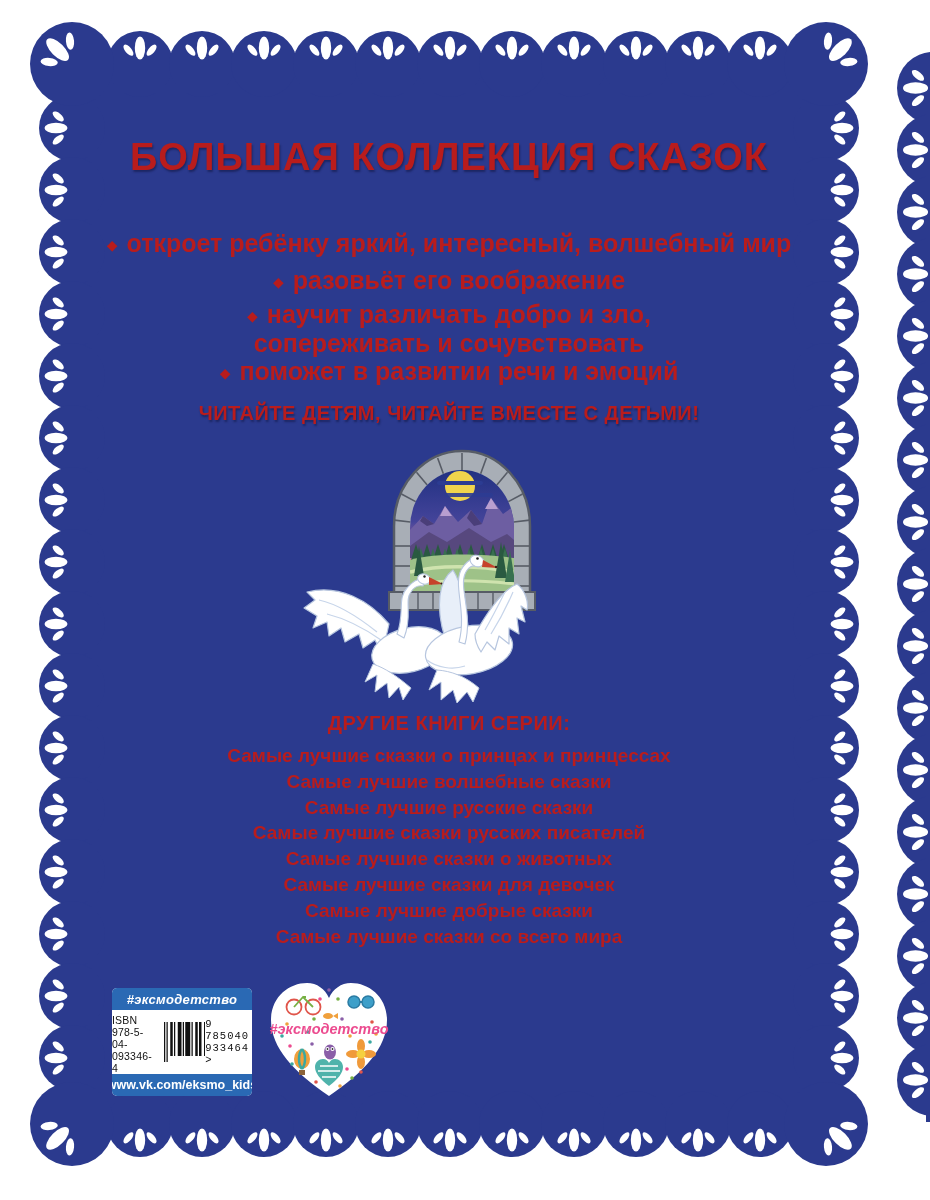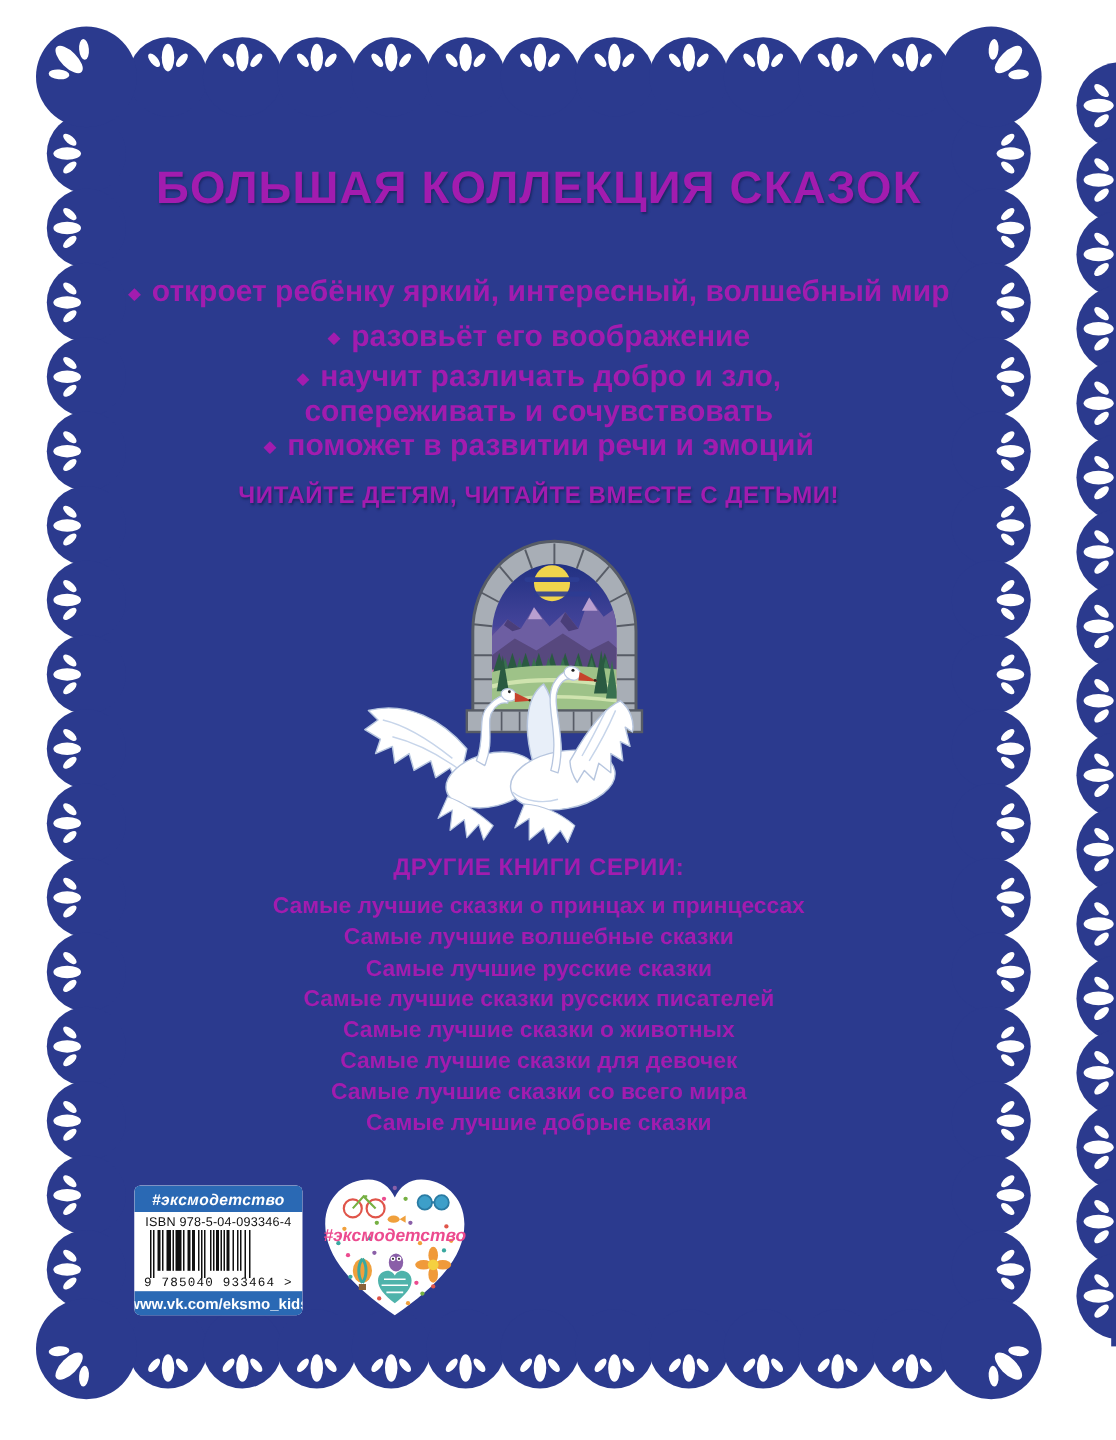--- a/index.html
+++ b/index.html
@@ -4,21 +4,21 @@
 <style>
   html,body{margin:0;padding:0;}
   body{
     width:930px;height:1200px;position:relative;overflow:hidden;
     background:#ffffff;
     font-family:"Liberation Sans","DejaVu Sans",sans-serif;
   }
   #lace{position:absolute;left:0;top:0;z-index:0;}
   .panel-content{
     position:absolute;left:72px;top:0;width:754px;height:1200px;z-index:2;
-    color:#a21caf;text-align:center;
+    color:#b91c1c;text-align:center;
   }
   .page-title{
     position:absolute;top:136px;left:0;width:100%;
     font-size:38px;font-weight:bold;letter-spacing:1px;
     text-shadow:1px 2px 2px rgba(10,16,50,.45);
   }
   .bullet-row{position:absolute;left:0;width:100%;font-size:25px;font-weight:bold;margin-top:36px;}
   .bullet-row .bmark{font-size:14px;vertical-align:2px;margin-right:9px;}
   .bullet-row .btext{white-space:pre-line;line-height:1.16;}
   #b1{top:193px;} #b2{top:230px;} #b3{top:264px;} #b4{top:321px;} #b5{top:357px;}
@@ -34,21 +34,21 @@
   
   .barcode-block{
     position:absolute;left:112px;top:988px;width:140px;height:108px;z-index:3;
     background:#ffffff;border-radius:5px;overflow:hidden;
     display:flex;flex-direction:column;
   }
   .bc-band{background:#2a69b4;color:#fff;height:22px;flex:0 0 22px;
     display:flex;align-items:center;justify-content:center;}
   .bc-hashtag{font-size:13px;font-weight:bold;font-style:italic;letter-spacing:.3px;}
   .bc-url{font-size:12.5px;font-weight:bold;}
-  .bc-mid{flex:1;background:#fff;color:#111;display:flex;flex-direction:column;align-items:center;}
+  .bc-mid{flex:1;background:#fff;color:#111;display:flex;flex-direction:row;align-items:center;}
   .bc-isbn{font-size:10.5px;margin-top:3px;letter-spacing:.2px;}
   .bc-digits{font-family:"Liberation Mono","DejaVu Sans Mono",monospace;font-size:10.5px;letter-spacing:1px;margin-top:-1px;}
   
   #heart-logo{position:absolute;left:262px;top:974px;z-index:3;}
 </style>
 </head>
 <body>
 
 <svg id="lace" width="930" height="1200">
     <rect x="72" y="64" width="754" height="1060" rx="10" fill="#2b3a8e"></rect>
@@ -486,22 +486,22 @@
   </svg>
 
   <div class="series-heading">ДРУГИЕ КНИГИ СЕРИИ:</div>
   <div class="series-list">
     <div class="series-book">Самые лучшие сказки о принцах и принцессах</div>
     <div class="series-book">Самые лучшие волшебные сказки</div>
     <div class="series-book">Самые лучшие русские сказки</div>
     <div class="series-book">Самые лучшие сказки русских писателей</div>
     <div class="series-book">Самые лучшие сказки о животных</div>
     <div class="series-book">Самые лучшие сказки для девочек</div>
+    <div class="series-book">Самые лучшие добрые сказки</div>
     <div class="series-book">Самые лучшие сказки со всего мира</div>
-    <div class="series-book">Самые лучшие добрые сказки</div>
   </div>
 </div>
 
 <div class="barcode-block">
   <div class="bc-band">
     <span class="bc-hashtag">#эксмодетство</span>
   </div>
   <div class="bc-mid">
     <div class="bc-isbn">ISBN 978-5-04-093346-4</div>
     <svg id="barcode-bars" width="126" height="40">

